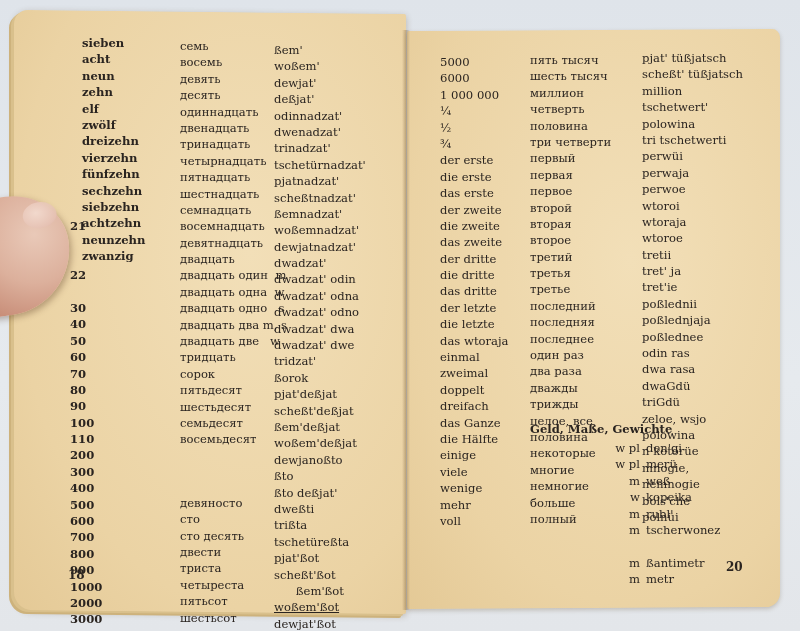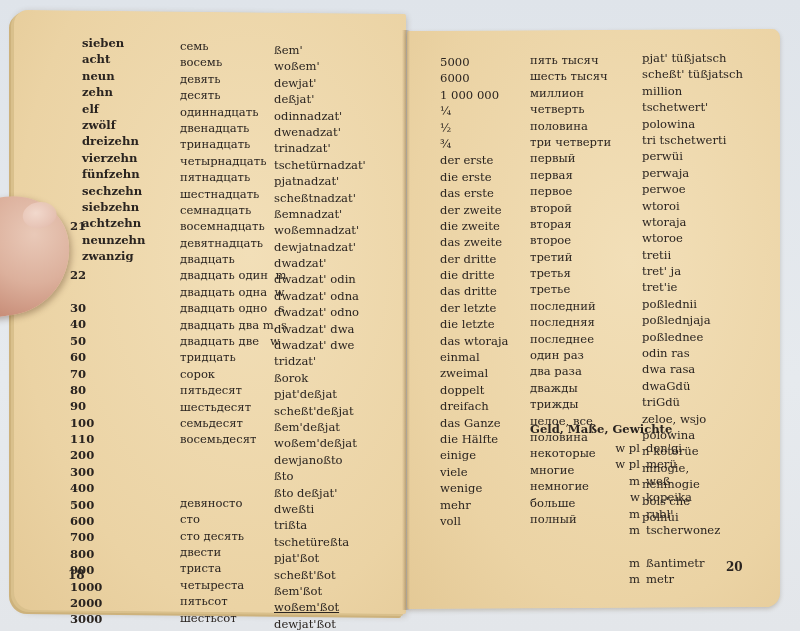--- a/index.html
+++ b/index.html
@@ -184,21 +184,21 @@
       <div class="row" style="white-space: pre;">ßem'deßjat</div>
       <div class="row" style="white-space: pre;">woßem'deßjat</div>
       <div class="row" style="white-space: pre;">dewjanoßto</div>
       <div class="row" style="white-space: pre;">ßto</div>
       <div class="row" style="white-space: pre;">ßto deßjat'</div>
       <div class="row" style="white-space: pre;">dweßti</div>
       <div class="row" style="white-space: pre;">trißta</div>
       <div class="row" style="white-space: pre;">tschetüreßta</div>
       <div class="row" style="white-space: pre;">pjat'ßot</div>
       <div class="row" style="white-space: pre;">scheßt'ßot</div>
-      <div class="row" style="white-space: pre;">ßem'ßot</div>
+      <div class="row" style="white-space: pre; text-align: center;">ßem'ßot</div>
       <div class="row" style="white-space: pre; text-decoration: underline;">woßem'ßot</div>
       <div class="row" style="white-space: pre;">dewjat'ßot</div>
     </div>
   <div class="pagenum pn-left">18</div>
 
   <div class="col de-right" id="col-de-right">
       <div class="row" style="white-space: pre;">5000</div>
       <div class="row" style="white-space: pre;">6000</div>
       <div class="row" style="white-space: pre;">1 000 000</div>
       <div class="row" style="white-space: pre;">¼</div>

